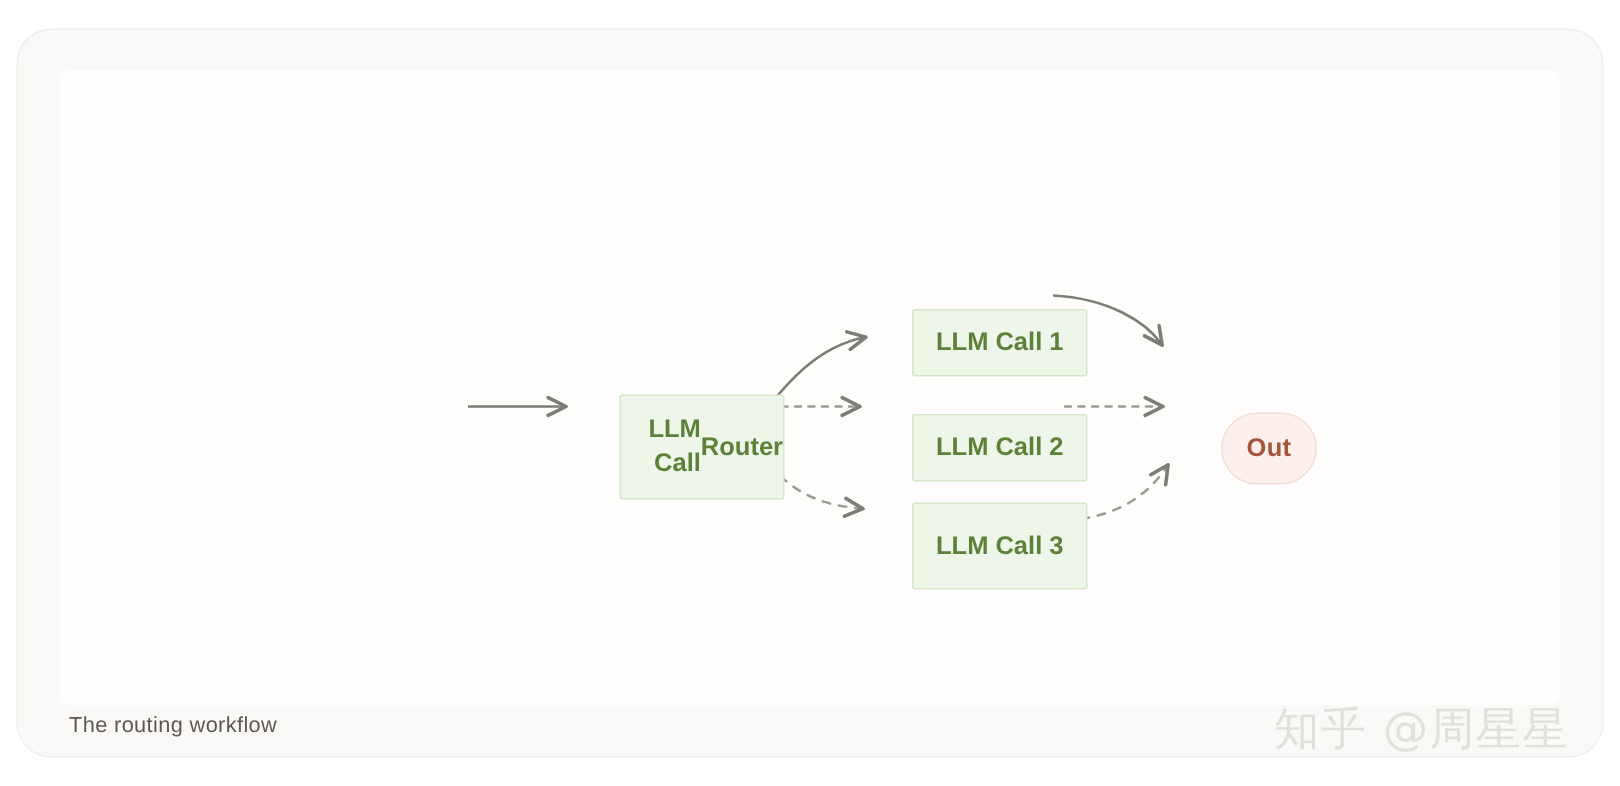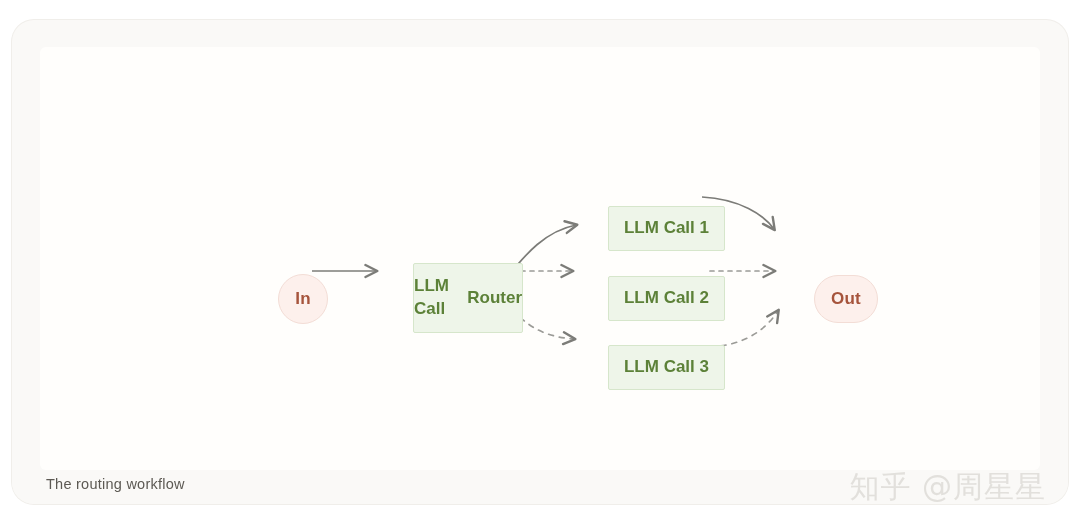--- a/index.html
+++ b/index.html
@@ -78,21 +78,21 @@
     letter-spacing: 1px;
     user-select: none;
   }
 
   
   .node {
     position: absolute;
     display: flex;
     align-items: center;
     justify-content: center;
-    text-align: left;
+    text-align: right;
     box-sizing: border-box;
   }
 
   .node-io {
     background: #fdf0ec;
     border: 1px solid #f3ddd6;
     color: #a6543c;
     font-size: 17px;
     font-weight: 700;
     letter-spacing: 0.2px;
@@ -127,21 +127,21 @@
   .node-router {
     left: 373px;
     top: 216px;
     width: 110px;
     height: 70px;
     flex-direction: row;
   }
 
   .node-call1 { left: 568px; top: 159px; width: 117px; height: 45px; }
   .node-call2 { left: 568px; top: 229px; width: 117px; height: 45px; }
-  .node-call3 { left: 568px; top: 298px; width: 117px; height: 45px; }
+  .node-call3 { left: 568px; top: 288px; width: 117px; height: 58px; }
 
   
   .arrow-layer {
     position: absolute;
     left: 0;
     top: 0;
     width: 1000px;
     height: 423px;
     pointer-events: none;
   }
@@ -170,21 +170,20 @@
 
         <path d="M 466 254 C 486 282, 508 290, 534 292" fill="none" stroke="#9b9b97" stroke-width="1.7" stroke-dasharray="5 6" stroke-linecap="round" marker-end="url(#ah)"></path>
 
         <path d="M 662 150 C 700 152, 724 168, 734 182" fill="none" stroke="#7c7c78" stroke-width="1.7" marker-end="url(#ah)"></path>
 
         <path d="M 670 224 L 734 224" fill="none" stroke="#9b9b97" stroke-width="1.7" stroke-dasharray="4 5" stroke-linecap="round" marker-end="url(#ah)"></path>
 
         <path d="M 670 300 C 706 298, 726 282, 738 264" fill="none" stroke="#9b9b97" stroke-width="1.7" stroke-dasharray="5 6" stroke-linecap="round" marker-end="url(#ah)"></path>
       </svg>
 
-      <div class="node node-io node-in">In</div>
 
       <div class="node node-llm node-router">
         <span>LLM Call</span>
         <span>Router</span>
       </div>
 
       <div class="node node-llm node-call1">LLM Call 1</div>
 
       <div class="node node-llm node-call2">LLM Call 2</div>
 

